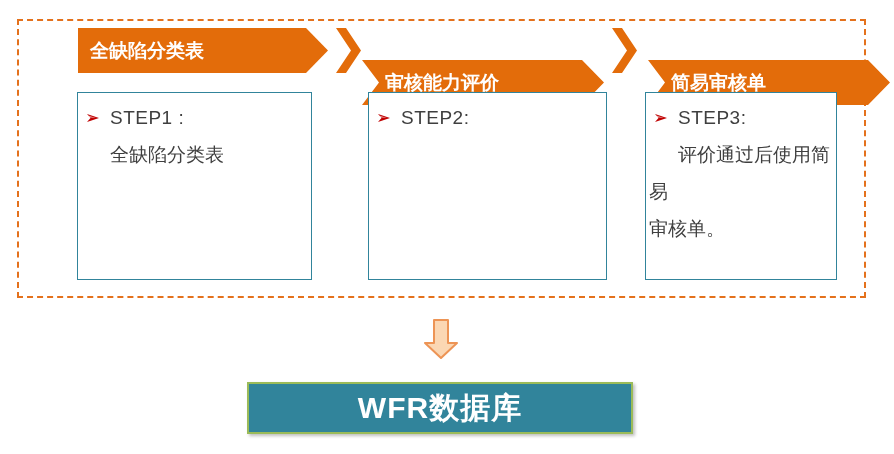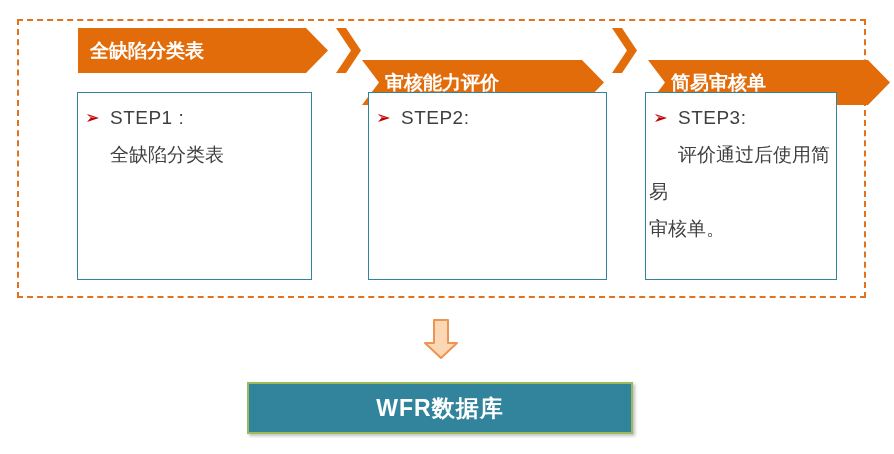--- a/index.html
+++ b/index.html
@@ -73,21 +73,21 @@
 
   
   .result-box {
     position:absolute; left:247px; top:382px; width:386px; height:52px;
     background:var(--result-fill,#31849B);
     border:2px solid var(--result-border,#9BBB59);
     box-shadow:2px 2px 3px rgba(0,0,0,0.25);
     display:flex; align-items:center; justify-content:center;
   }
   .result-label {
-    color:#ffffff; font-size:23px; font-weight:bold; letter-spacing:1px;
+    color:#ffffff; font-size:30px; font-weight:bold; letter-spacing:1px;
     white-space:nowrap;
   }
 </style>
 </head>
 <body>
 
 <div class="stage">
 
   <div class="dashed-frame"></div>
 

